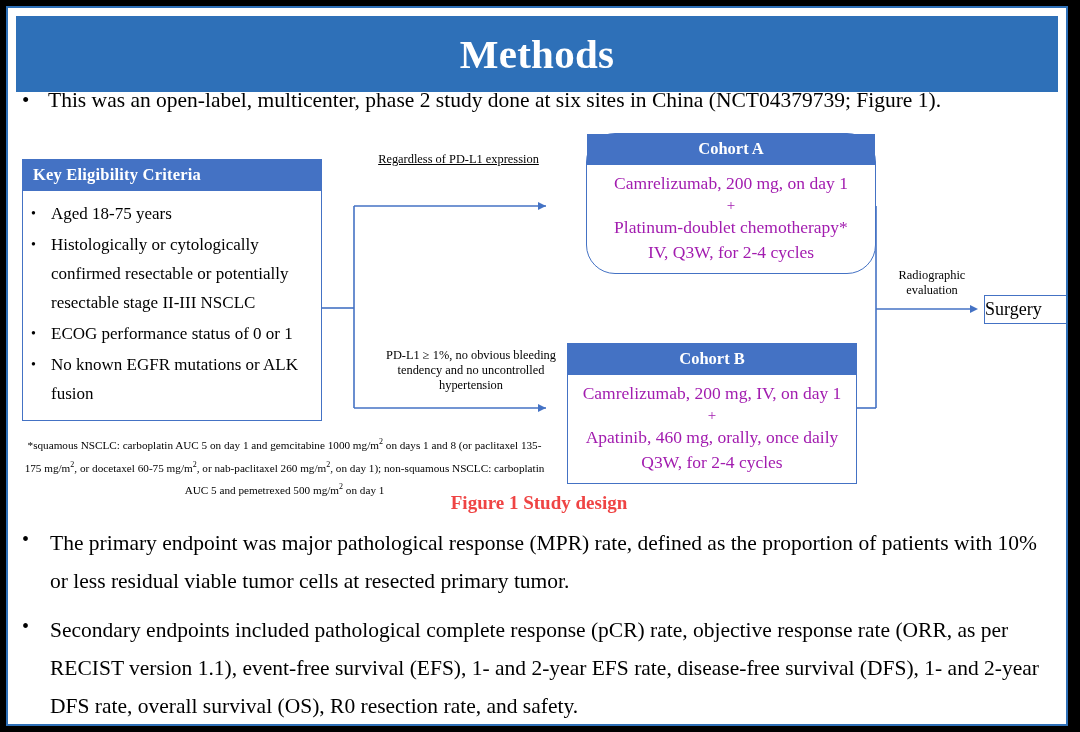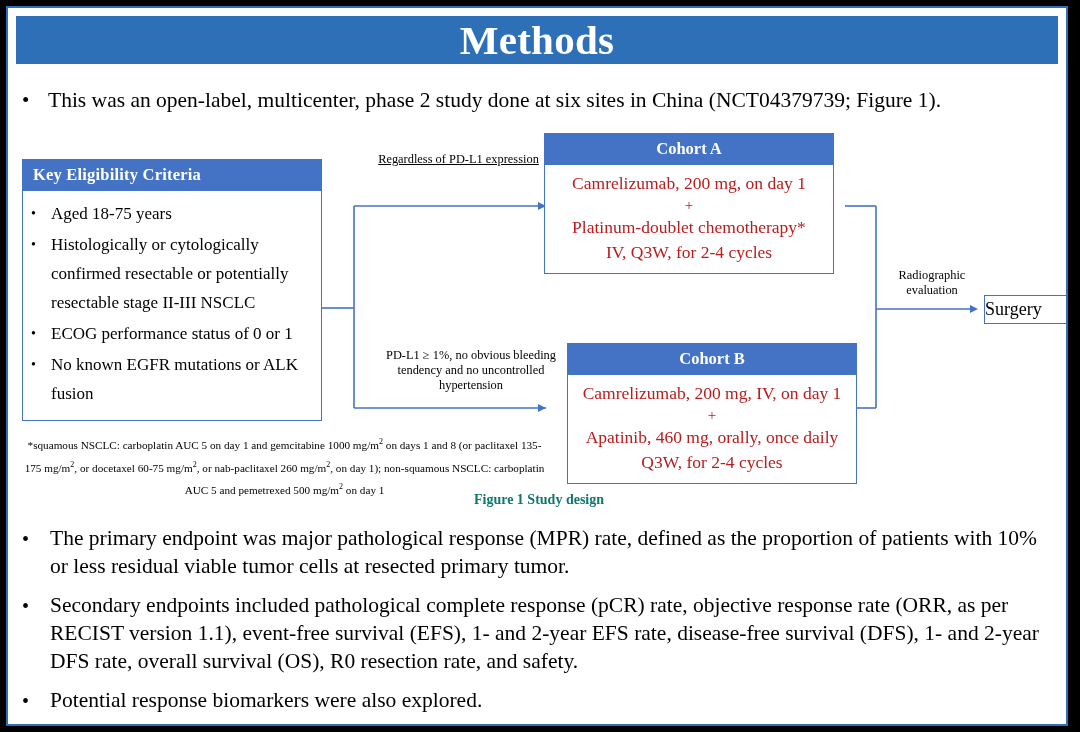--- a/index.html
+++ b/index.html
@@ -13,21 +13,21 @@
     position:absolute;left:6px;top:6px;
     width:1062px;height:720px;
     background:#ffffff;
     border:2px solid #2E70B8;
     box-sizing:border-box;
     overflow:hidden;
   }
   
   .title-band{
     position:absolute;left:8px;top:8px;
-    width:1042px;height:48px;
+    width:1042px;height:76px;
     background:#2E70B8;
     display:flex;align-items:center;justify-content:center;
   }
   .title-band .title{
     color:#ffffff;font-size:41px;font-weight:bold;
     letter-spacing:.3px;line-height:1;
   }
   
   .top-bullet{
     position:absolute;left:14px;top:78px;width:1030px;
@@ -62,23 +62,23 @@
   
   .cohort{
     position:absolute;width:290px;
     border:1px solid #4472C4;box-sizing:border-box;background:#fff;
   }
   .cohort-head{
     background:#4472C4;color:#fff;font-weight:bold;font-size:16.5px;
     text-align:center;padding:5px 0 6px;
   }
   .cohort-body{padding:6px 6px 8px;text-align:center;}
-  .cohort-line{font-size:17.5px;line-height:25px;color:#b91c1c;white-space:nowrap;}
+  .cohort-line{font-size:17.5px;line-height:25px;color:#a21caf;white-space:nowrap;}
   .cohort-line.plus{font-size:15px;line-height:19px;}
-  #cohortA{left:536px;top:7px;}
+  #cohortA{left:578px;top:7px;border-radius:29px;}
   #cohortB{left:547px;top:217px;margin-left:12px;}
   
   .surgery{
     position:absolute;left:976px;top:169px;width:92px;height:29px;
     border:1px solid #4472C4;box-sizing:border-box;background:#fff;
     display:flex;align-items:center;justify-content:flex-start;
     font-size:18px;color:#000;
   }
   
   .conn-label{
@@ -86,27 +86,27 @@
     line-height:15px;color:#000;
   }
   #labelA{left:368px;top:26px;width:165px;text-decoration:underline;}
   #labelB{left:358px;top:222px;width:186px;margin-left:12px;}
   #labelRad{left:876px;top:142px;width:96px;}
   
   .wires{position:absolute;left:0;top:0;width:1062px;height:380px;}
   
   .caption{
     position:absolute;left:0;top:484px;width:1062px;text-align:center;
-    font-size:14px;font-weight:bold;color:#0f766e;
+    font-size:19px;font-weight:bold;color:#ef4444;
   }
   
   .bottom{position:absolute;left:14px;top:516px;width:1034px;}
   .b-row{display:flex;align-items:flex-start;margin-bottom:11px;}
   .b-row .d{flex:0 0 28px;font-size:20px;line-height:30px;}
-  .b-row .t{font-size:21.5px;line-height:28px;color:#000;}
+  .b-row .t{font-size:21.5px;line-height:38px;color:#000;}
 </style>
 </head>
 <body>
 
 <div class="slide">
 
   <div class="title-band">
     <div class="title">Methods</div>
   </div>
 

